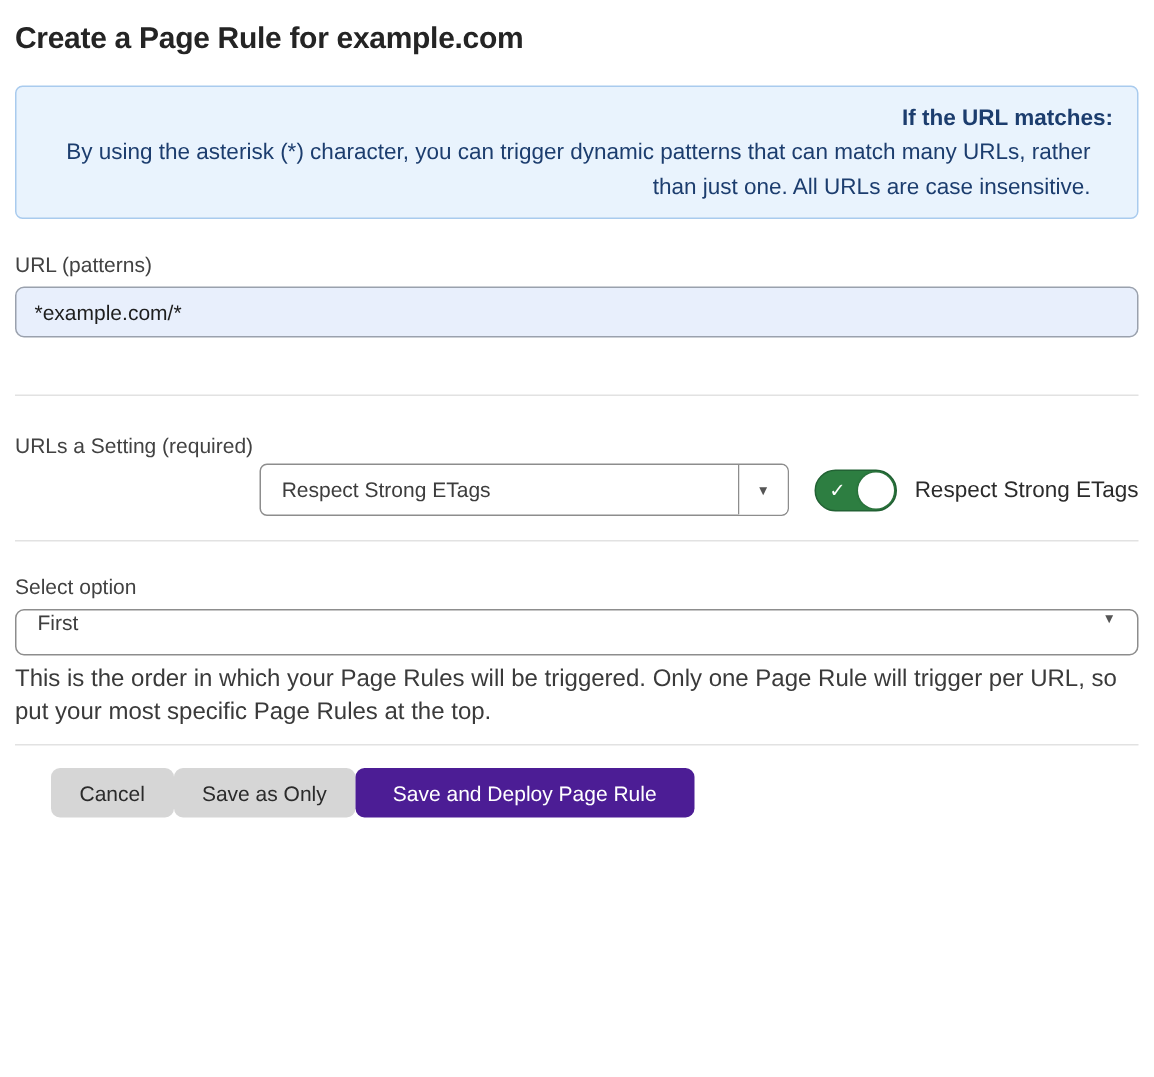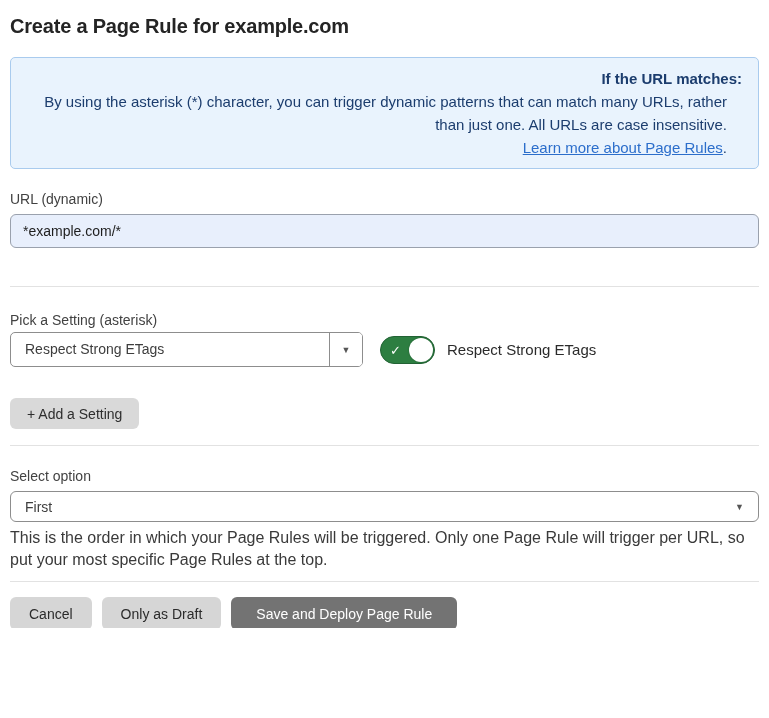--- a/index.html
+++ b/index.html
@@ -74,20 +74,21 @@
     margin: 20px 0 0;
     font-size: 15px;
     font-weight: 700;
     color: #1f1f1f;
   }
   .picker-label { margin-top: 25px; }
   .setting-row {
     margin-top: 4px;
     display: flex;
     align-items: center;
+    justify-content: flex-end;
   }
   .setting-select {
     width: 353px;
     height: 35px;
     box-sizing: border-box;
     border: 1px solid #8d8d8d;
     border-radius: 5px;
     background: #ffffff;
     display: flex;
     cursor: pointer;
@@ -164,112 +165,110 @@
   }
   .order-select {
     margin-top: 7px;
     width: 100%;
     height: 31px;
     box-sizing: border-box;
     border: 1px solid #8d8d8d;
     border-radius: 6px;
     background: #ffffff;
     display: flex;
-    align-items: center;
+    align-items: flex-start;
     justify-content: space-between;
     padding: 0 14px;
     font-size: 14px;
     color: #3d3d3d;
     cursor: pointer;
   }
   .order-select .arrow {
     color: #555555;
     font-size: 9px;
   }
   .help-text {
     margin: 5px 0 0;
     font-size: 16px;
     line-height: 22px;
     color: #3a3a3a;
     max-width: 749px;
   }
   .footer {
     margin-top: 15px;
     display: flex;
-    gap: 10px;
+    margin-left: 24px;
   }
   .btn {
     height: 33px;
     border: none;
     border-radius: 6px;
     font-size: 14px;
     cursor: pointer;
     font-family: "Liberation Sans", "DejaVu Sans", sans-serif;
   }
   .btn-gray {
     background: #d6d6d6;
     color: #2b2b2b;
     padding: 0 19px;
   }
   .btn-primary {
-    background: #737373;
+    background: #4c1d95;
     color: #ffffff;
     padding: 0 25px;
   }
 </style>
 </head>
 <body>
 
 <div class="page">
 
   <h1 class="page-title">Create a Page Rule for example.com</h1>
 
   <div class="info-box">
     <p class="info-heading">If the URL matches:</p>
     <p class="info-body">By using the asterisk (*) character, you can trigger dynamic patterns that can match many URLs, rather than just one. All URLs are case insensitive.</p>
-    <p class="info-body"><a class="info-link">Learn more about Page Rules</a><span>.</span></p>
-  </div>
-
-  <div class="field-label">URL (dynamic)</div>
+  </div>
+
+  <div class="field-label">URL (patterns)</div>
   <input class="url-input" type="text" value="*example.com/*" style="">
 
   <hr class="divider">
 
 
-  <div class="field-label picker-label">Pick a Setting (asterisk)</div>
+  <div class="field-label picker-label">URLs a Setting (required)</div>
 
   <div class="setting-row">
     <div class="setting-select">
       <span class="select-value">Respect Strong ETags</span>
       <span class="arrow-btn">
           <span>▼</span>
         </span>
     </div>
     <div class="toggle">
       <span class="check-mark">✓</span>
       <span class="knob"></span>
     </div>
     <span class="toggle-label">Respect Strong ETags</span>
   </div>
 
-  <button class="add-setting-btn">+ Add a Setting</button>
 
   <hr class="divider tight">
 
 
   <div class="field-label">Select option</div>
 
   <div class="order-select">
     <span>First</span>
     <span class="arrow">▼</span>
   </div>
 
   <p class="help-text">This is the order in which your Page Rules will be triggered. Only one Page Rule will trigger per URL, so put your most specific Page Rules at the top.</p>
 
   <hr class="divider mid">
 
   <div class="footer">
     <button class="btn btn-gray">Cancel</button>
-    <button class="btn btn-gray">Only as Draft</button>
+    <button class="btn btn-gray">Save as Only</button>
     <button class="btn btn-primary">Save and Deploy Page Rule</button>
   </div>
 
 </div>
 
 </body></html>

